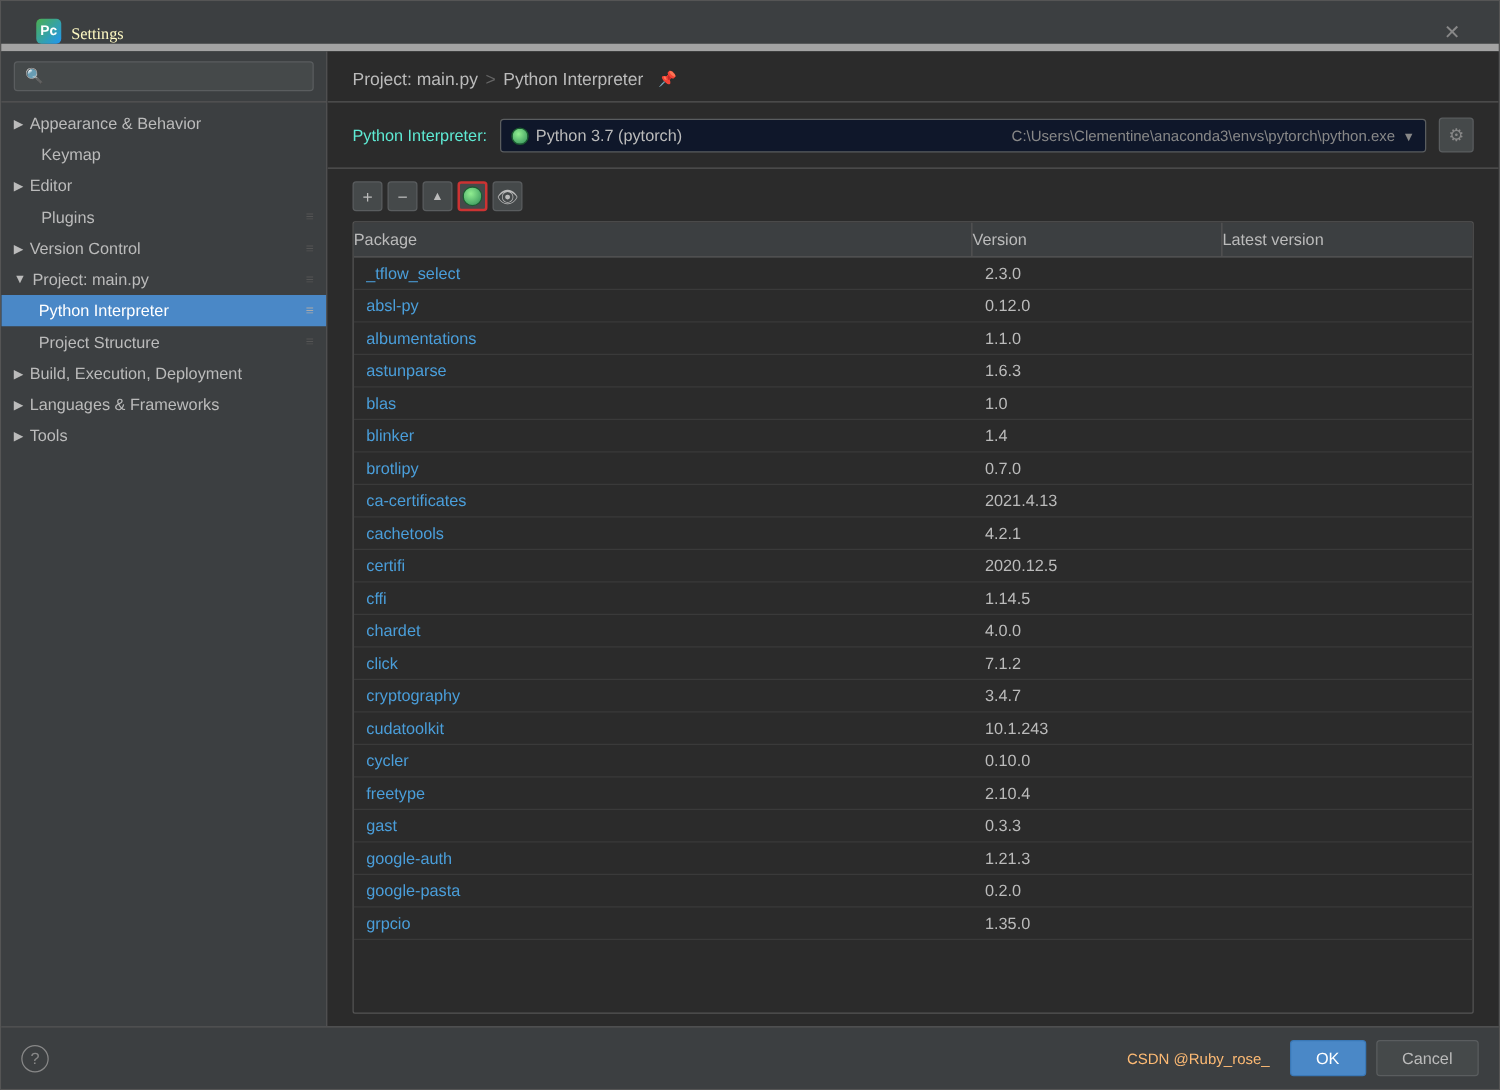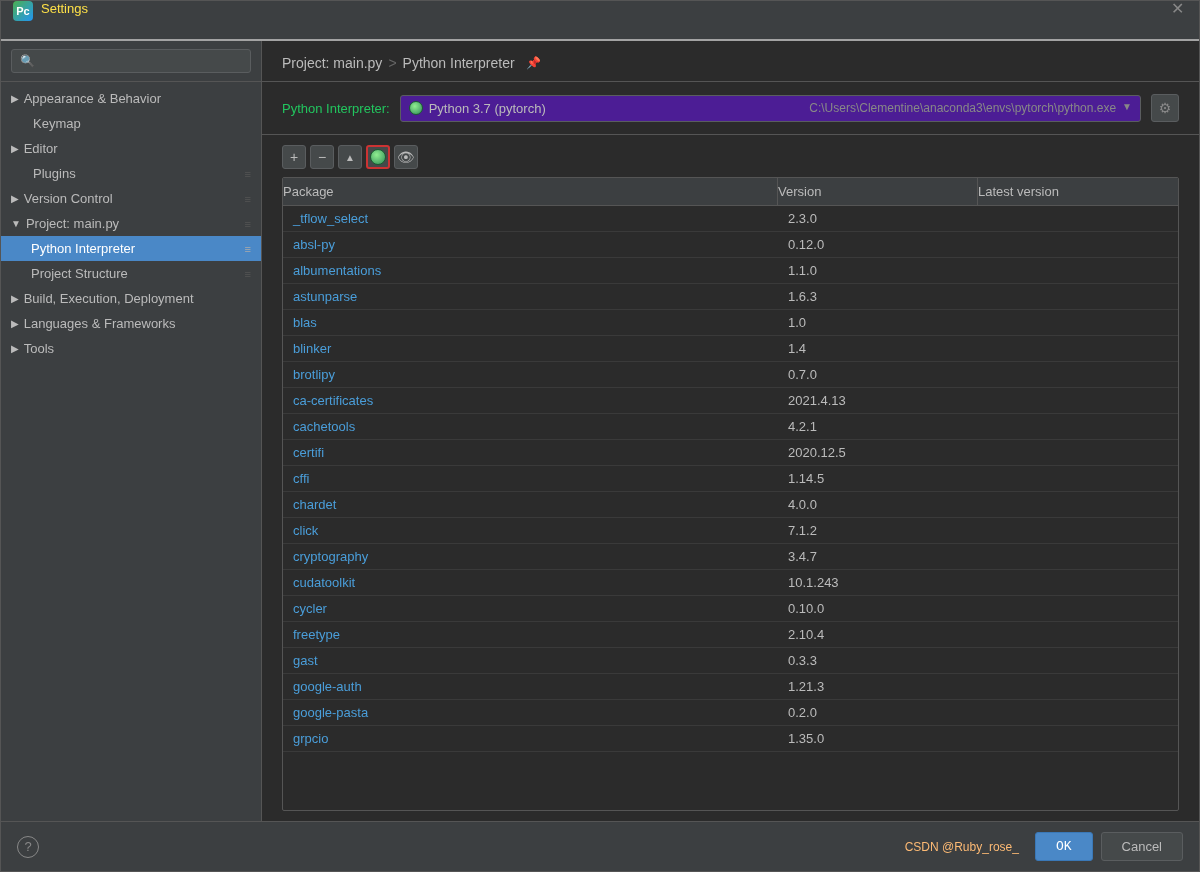--- a/index.html
+++ b/index.html
@@ -19,44 +19,45 @@
       background: #3c3f41;
       border: 1px solid #555;
       display: flex;
       flex-direction: column;
     }
 
     .title-bar {
       background: #3c3f41;
       height: 40px;
       display: flex;
-      align-items: flex-start;
-      padding: 0 12px;
-      border-bottom: 2px solid #a3a3a3;
+      align-items: flex-end;
+      padding: 0 28px;
+      border-bottom: 6px solid #a3a3a3;
       flex-shrink: 0;
     }
 
     .title-bar .app-icon {
       width: 20px;
       height: 20px;
       margin-right: 8px;
       background: linear-gradient(135deg, #4CAF50, #2196F3);
       border-radius: 4px;
       display: flex;
       align-items: center;
       justify-content: center;
       font-size: 11px;
       color: white;
       font-weight: bold;
     }
 
     .title-bar .title-text {
-      color: #fde047;
-      font-size: 13px;
-      flex: 1;
+      color: #fef9c3;
+      font-size: 13px;
+      flex: 1;
+      font-family: Liberation Serif, serif;
     }
 
     .title-bar .close-btn {
       width: 16px;
       height: 16px;
       cursor: pointer;
       color: #888;
       font-size: 16px;
       line-height: 1;
     }
@@ -173,34 +174,34 @@
     .interpreter-section {
       padding: 12px 20px;
       display: flex;
       align-items: center;
       gap: 10px;
       border-bottom: 1px solid #555;
       flex-shrink: 0;
     }
 
     .interpreter-label {
-      color: #22c55e;
+      color: #5eead4;
       font-size: 13px;
       white-space: nowrap;
     }
 
     .interpreter-dropdown {
       flex: 1;
-      background: #4c1d95;
+      background: #0f172a;
       border: 1px solid #5a5d5f;
       border-radius: 3px;
       padding: 5px 8px;
       color: #bbbbbb;
       display: flex;
-      align-items: flex-start;
+      align-items: flex-end;
       cursor: pointer;
       gap: 6px;
     }
 
     .interpreter-dropdown .green-dot {
       width: 14px;
       height: 14px;
       background: radial-gradient(circle at 40% 35%, #90EE90, #2e8b57);
       border-radius: 50%;
       flex-shrink: 0;
@@ -381,21 +382,20 @@
       background: #45494a;
       color: #bbbbbb;
       font-size: 13px;
       cursor: pointer;
     }
 
     .btn.primary {
       background: #4a88c7;
       border-color: #3a78b7;
       color: white;
-      font-family: Liberation Mono, monospace;
     }
 
     
     .watermark {
       color: #fdba74;
       font-size: 12px;
     }
   </style>
 </head>
 <body>

